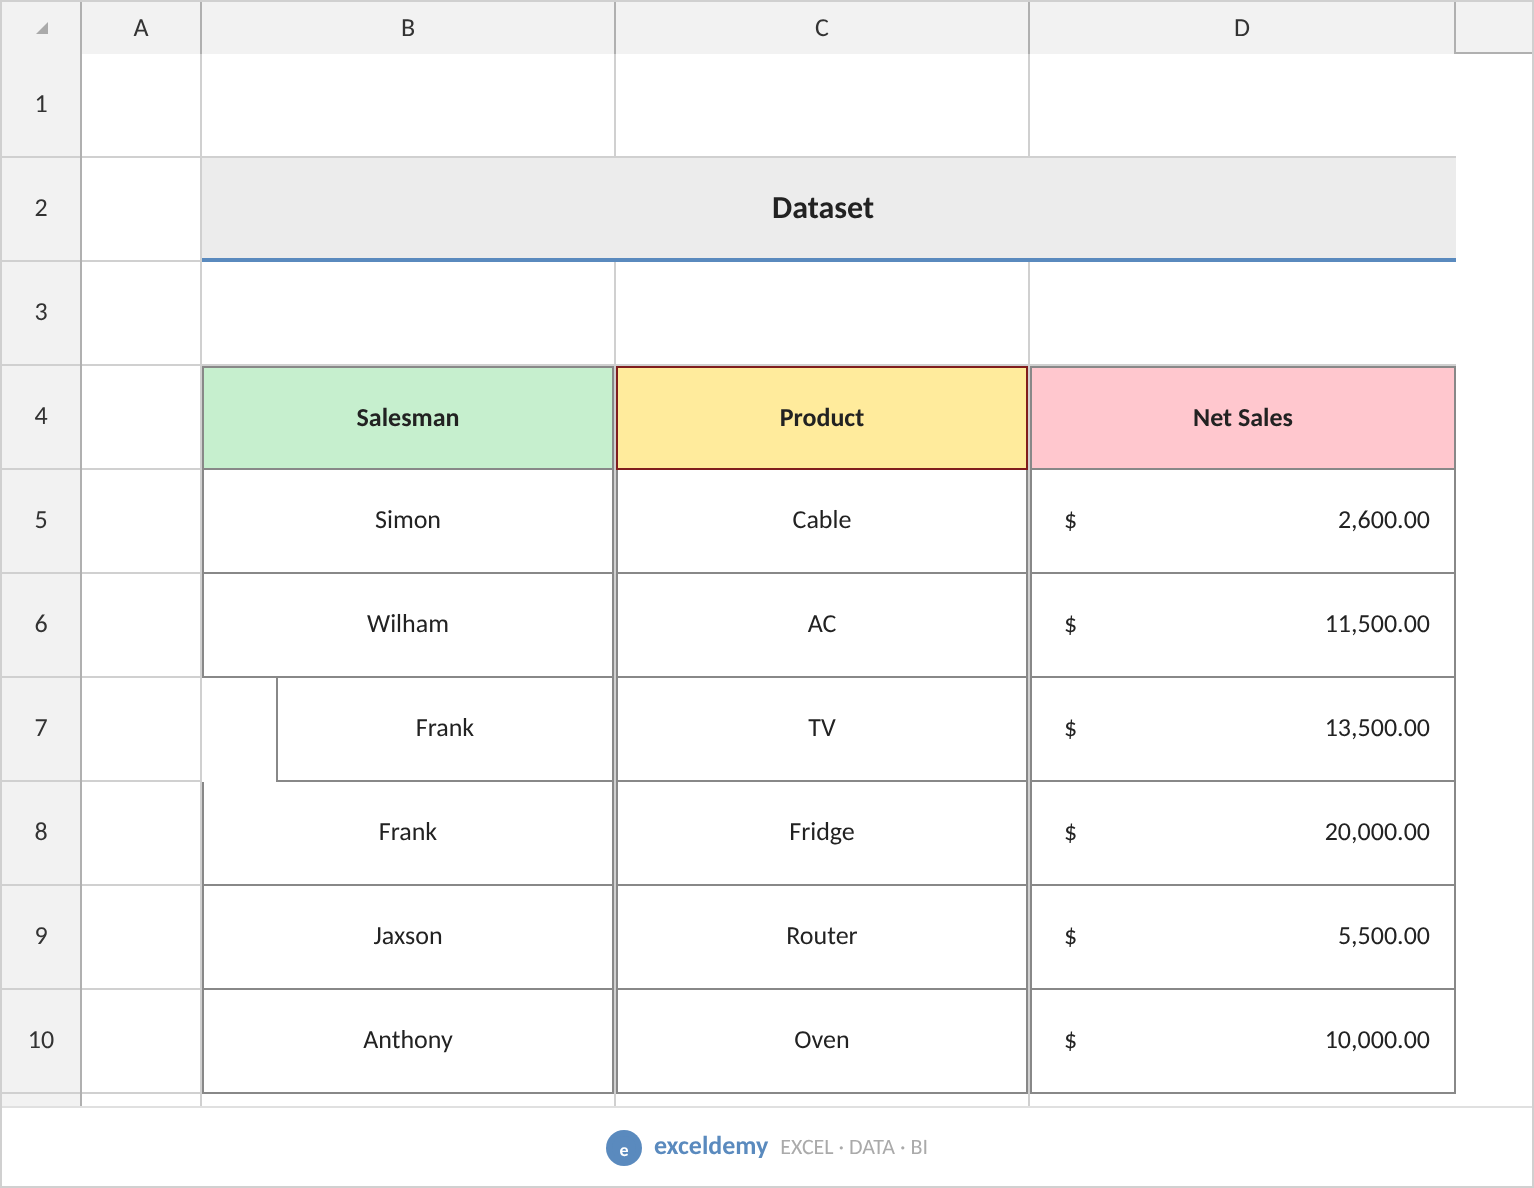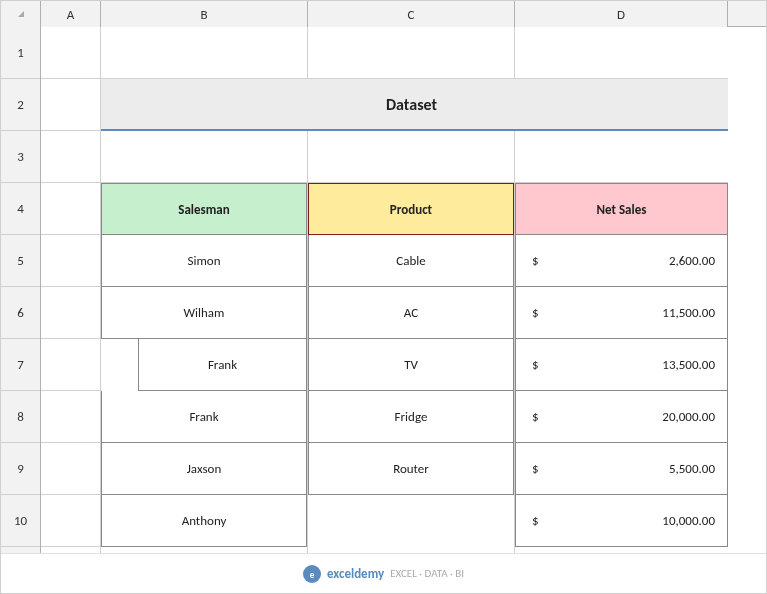--- a/index.html
+++ b/index.html
@@ -310,20 +310,23 @@
         </div>
         <div class="grid-cell data-cell-product" style="height:52px;">
           <span>TV</span>
         </div>
         <div class="grid-cell data-cell-product" style="height:52px;">
           <span>Fridge</span>
         </div>
         <div class="grid-cell data-cell-product" style="height:52px;">
           <span>Router</span>
         </div>
+        <div class="grid-cell data-cell-product" style="height:52px;">
+          <span>Oven</span>
+        </div>
       </div>
 
       <div class="grid-col" style="width:213px; border-right:none;">
         <div class="grid-cell empty-cell" style="height:52px; border-right:none;"></div>
         <div class="grid-cell" style="height:52px; background:#ececec; border-bottom: 2px solid #5a8abe; border-right:none;"></div>
         <div class="grid-cell empty-cell" style="height:52px; border-right:none;"></div>
         <div class="grid-cell header-netsales" style="height:52px; border-right:1px solid #888;">
           <span>Net Sales</span>
         </div>
         <div class="grid-cell data-cell-sales" style="height:52px; display:flex; flex-direction:row; align-items:center;">

